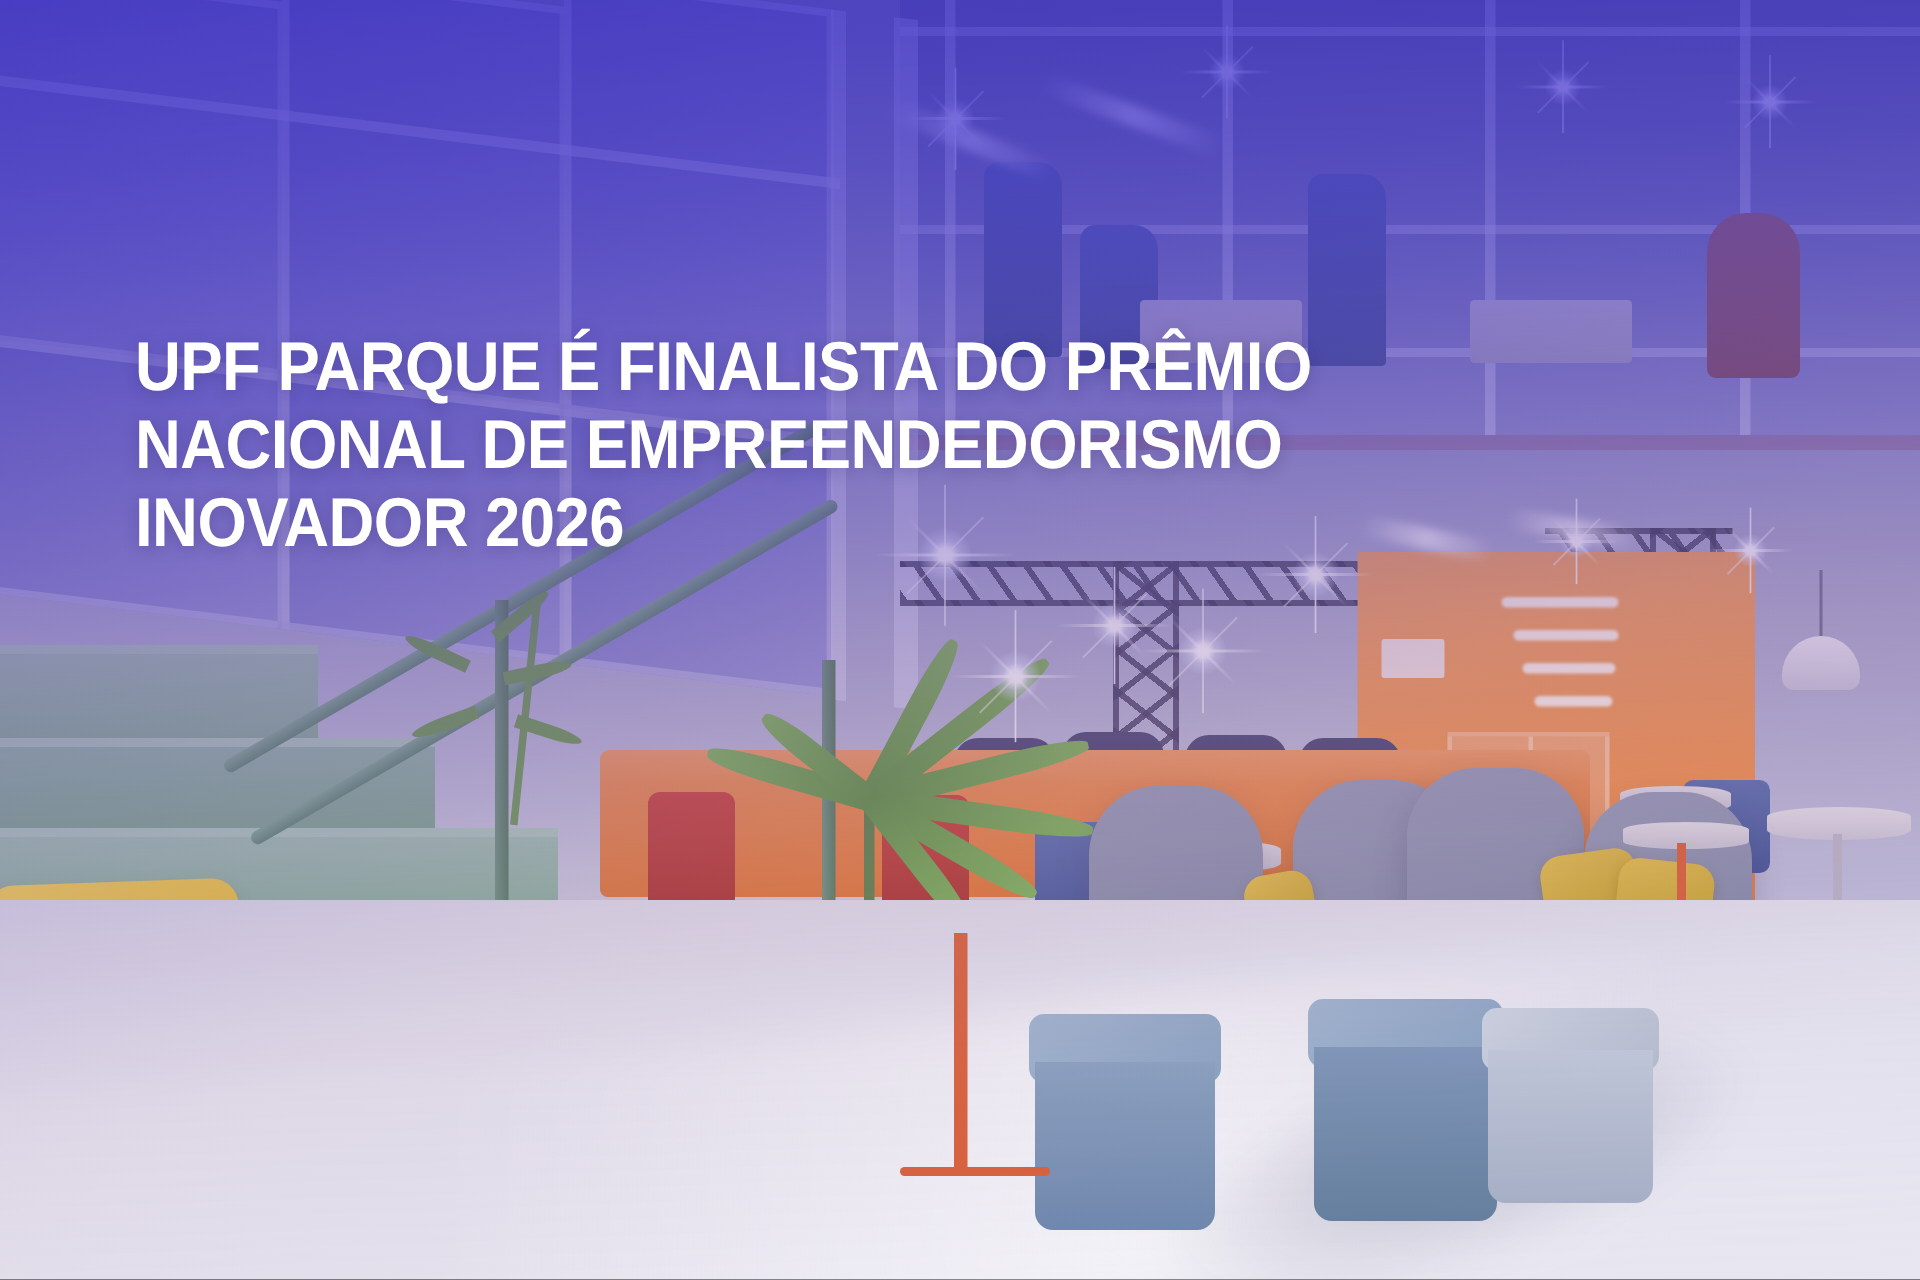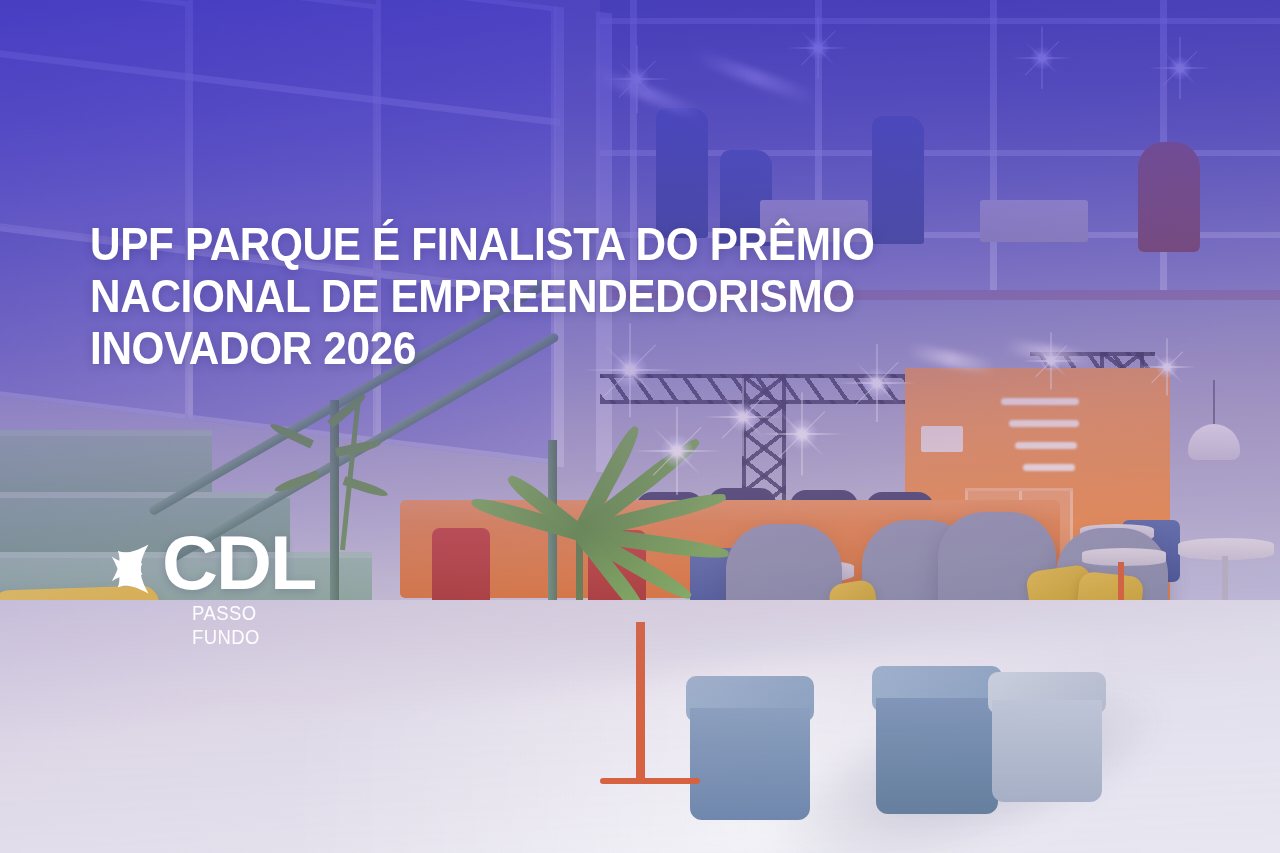--- a/index.html
+++ b/index.html
@@ -530,28 +530,14 @@
   </div>
 
   <div class="overlay-a"></div>
   <div class="overlay-b"></div>
   <div class="overlay-c"></div>
 
   <div class="headline">UPF PARQUE É FINALISTA DO PRÊMIO
 NACIONAL DE EMPREENDEDORISMO
 INOVADOR 2026</div>
 
-  <div class="logo">
-    <div class="logo-star">
-      <svg viewBox="0 0 100 100" width="72" height="72" aria-hidden="true">
-        <path fill="#ffffff" d="M50 2 C57 26 64 34 74 38 C62 44 56 52 50 74
-                 C44 52 38 44 26 38 C36 34 43 26 50 2 Z" transform="rotate(45 50 50)"></path>
-        <path fill="#ffffff" d="M50 2 C57 26 64 34 74 38 C62 44 56 52 50 74
-                 C44 52 38 44 26 38 C36 34 43 26 50 2 Z" transform="rotate(135 50 50)"></path>
-        <path fill="#ffffff" d="M50 26 C53 38 57 42 62 44 C56 47 53 51 50 62
-                 C47 51 44 47 38 44 C43 42 47 38 50 26 Z"></path>
-      </svg>
-    </div>
-    <div class="logo-cdl">CDL</div>
-    <div class="logo-sub">PASSO FUNDO</div>
-  </div>
 
 </div>
 
 </body></html>

